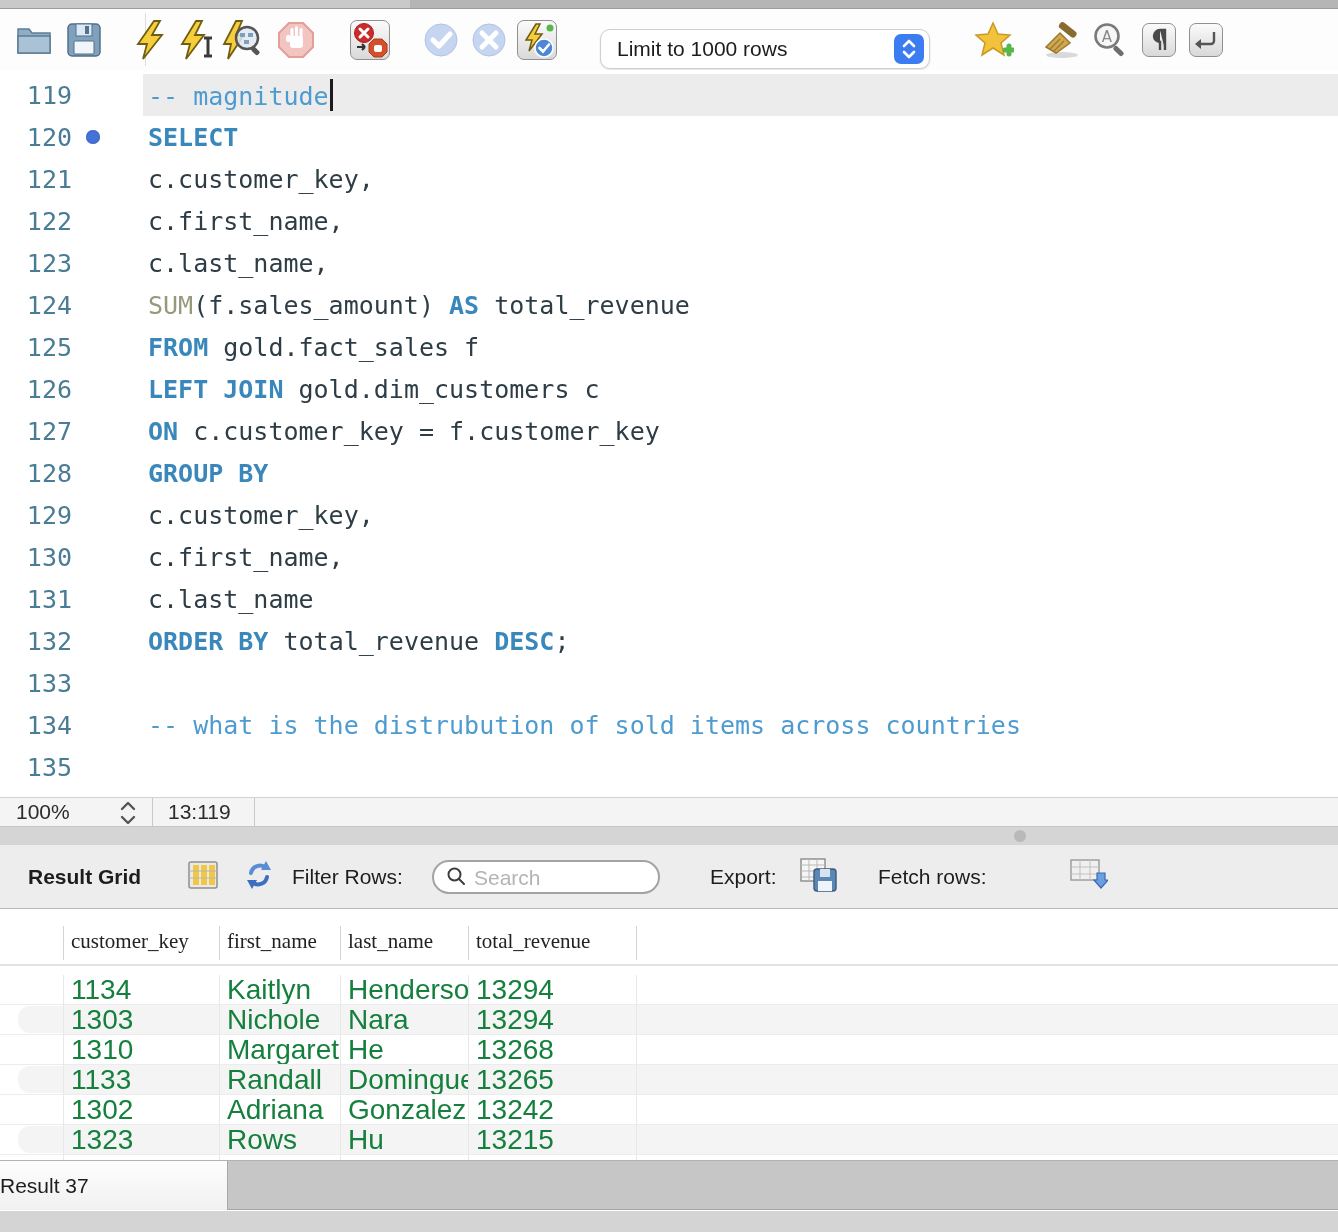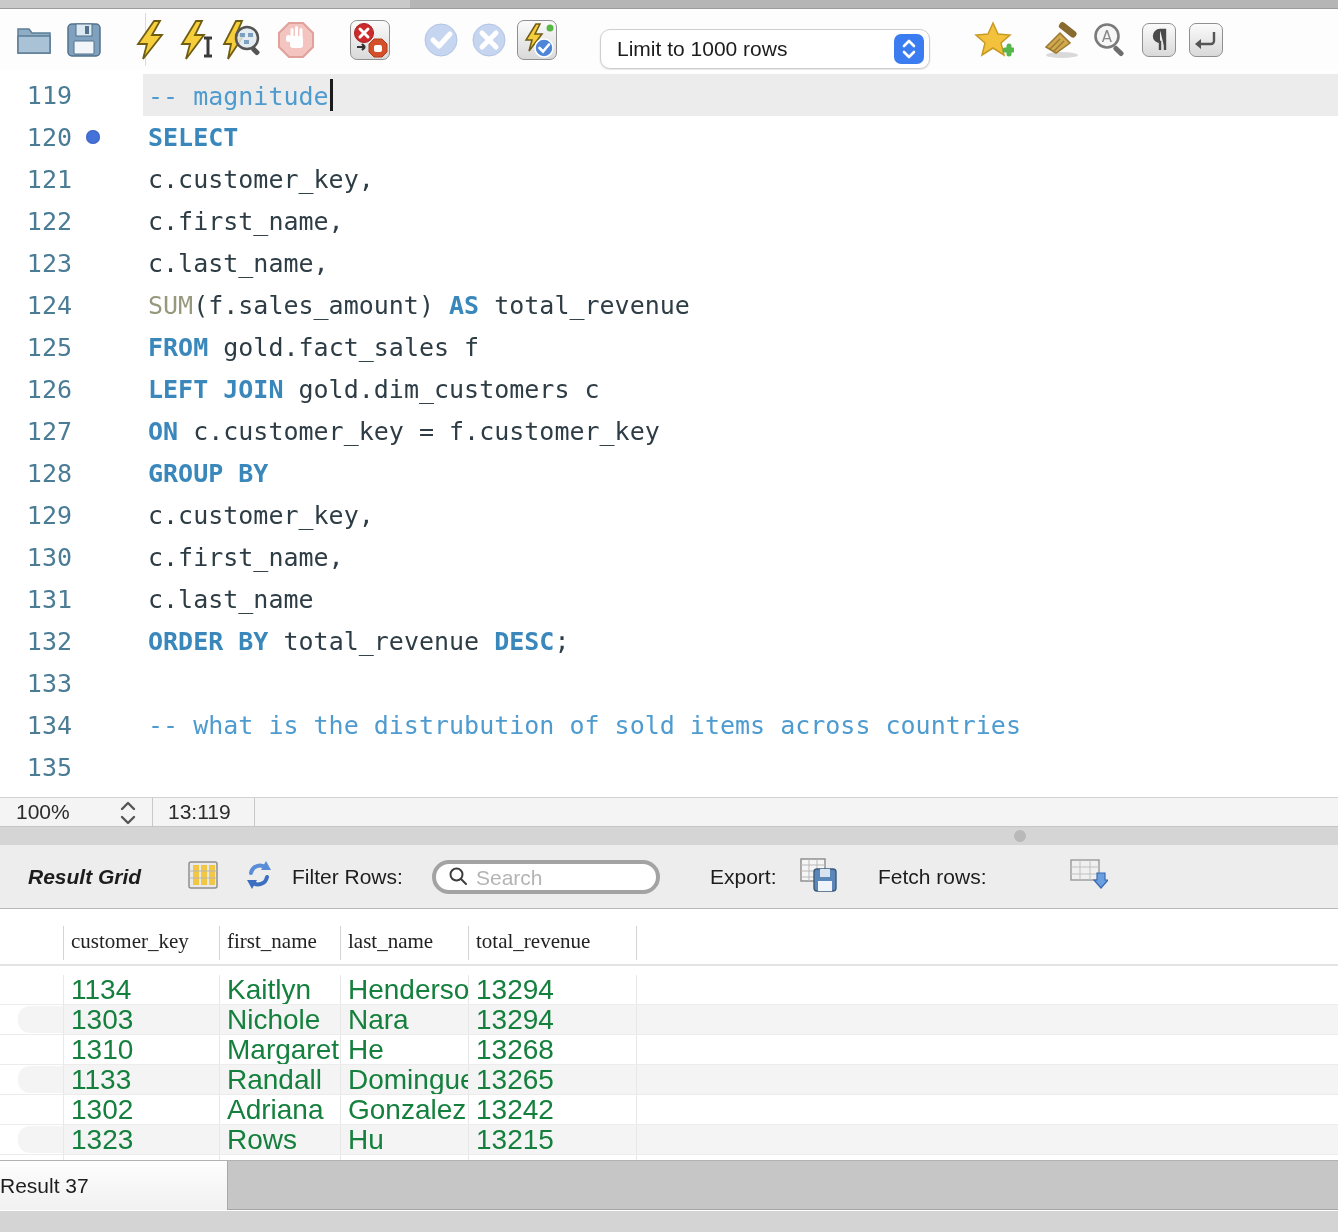--- a/index.html
+++ b/index.html
@@ -48,21 +48,21 @@
 
   
   .splitter { position:absolute; left:0; top:827px; width:1338px; height:18px; background:#d5d5d5; }
   .splitter .handle { position:absolute; left:1014px; top:3px; width:12px; height:12px; border-radius:50%; background:#b9b9b9; }
 
   
   .res-toolbar { position:absolute; left:0; top:845px; width:1338px; height:64px; background:#ededed; border-bottom:1px solid #b8b8b8; }
   .res-toolbar .item { position:absolute; top:50%; transform:translateY(-50%); }
   .res-title { font-weight:bold; font-size:21px; color:#1d1d1d; }
   .res-label { font-size:21px; color:#1d1d1d; }
-  .search-pill { left:432px; width:228px; height:34px; background:#fff; border:4px solid #a3a3a3; border-radius:17px;
+  .search-pill { left:432px; width:228px; height:34px; background:#fff; border:2px solid #a3a3a3; border-radius:17px;
     display:flex; align-items:center; padding:2px 10px 0 12px; }
   .search-pill input { border:none; outline:none; flex:1; font-size:21px; color:#333; background:transparent; margin-left:8px; font-family:"Liberation Sans",sans-serif; }
   .search-pill input::placeholder { color:#b4b4b4; }
 
   
   .grid { position:absolute; left:0; top:909px; width:1338px; height:251px; background:#fff; }
   .grid-header { display:flex; height:57px; border-bottom:2px solid #e3e3e3; align-items:flex-end; }
   .hcell { position:relative; font-size:21px; color:#222; padding:0 0 10px 7px;font-family:Liberation Serif, serif; }
   .hcell:not(.fill)::after { content:''; position:absolute; right:0; bottom:4px; height:34px; width:1px; background:#d4d4d4; }
   .grid-spacer { height:9px; }
@@ -337,21 +337,21 @@
   <span class="vline" style="left:152px;"></span>
   <span class="pos-val">13:119</span>
   <span class="vline" style="left:254px;"></span>
 </div>
 
 <div class="splitter">
   <span class="handle"></span>
 </div>
 
 <div class="res-toolbar">
-  <span class="item res-title" style="left:28px;font-style:italic;">Result Grid</span>
+  <span class="item res-title" style="left:28px;">Result Grid</span>
   <span class="item" style="left:188px;">
     <svg width="30" height="28" viewBox="0 0 30 28">
         <rect x="1" y="1" width="28" height="26" rx="2" fill="#e9e9e9" stroke="#8f8f8f" stroke-width="1.5"></rect>
         <rect x="5" y="4" width="6" height="20" fill="#f2c744"></rect>
         <rect x="13" y="4" width="6" height="20" fill="#f2c744"></rect>
         <rect x="21" y="4" width="6" height="20" fill="#f2c744"></rect>
         <g stroke="#b5b5b5">
           <line x1="1" y1="10" x2="29" y2="10"></line>
           <line x1="1" y1="17" x2="29" y2="17"></line>
         </g>

